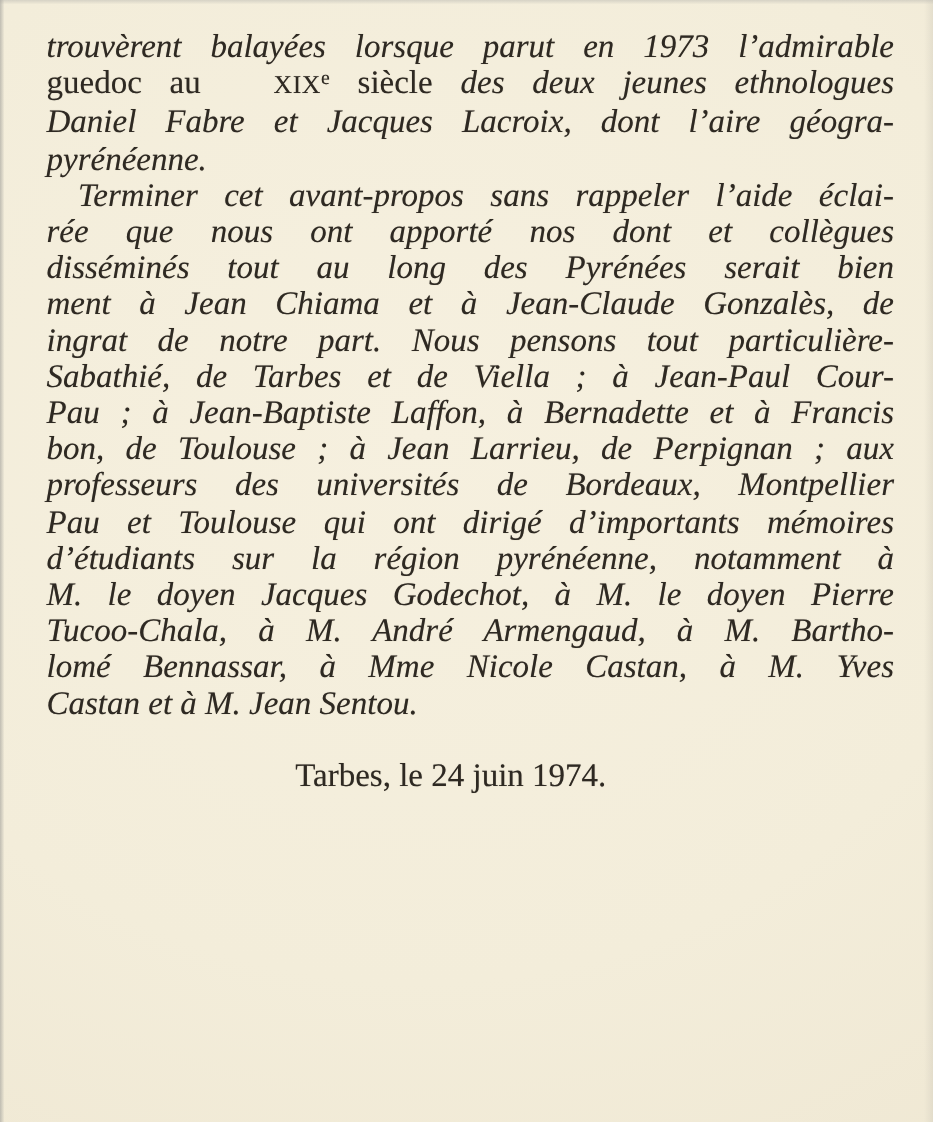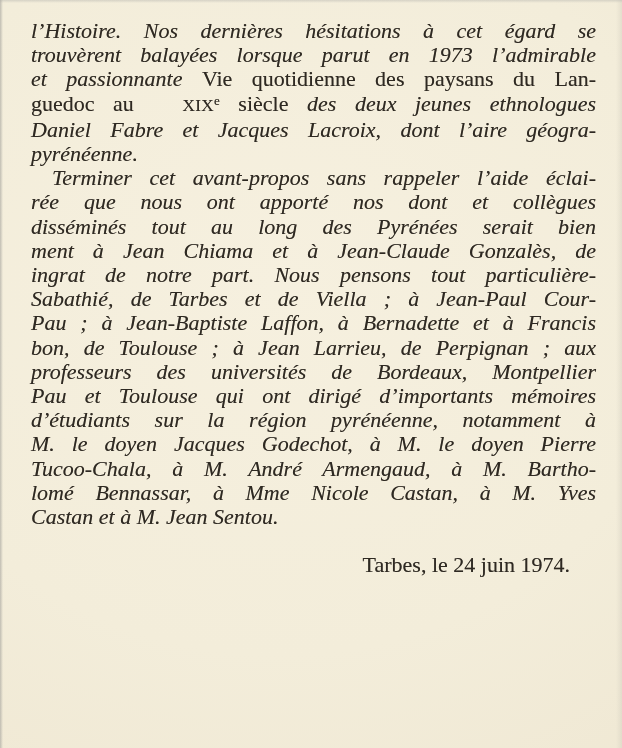--- a/index.html
+++ b/index.html
@@ -55,35 +55,33 @@
   sup.ord {
     font-style: normal;
     font-size: 0.6em;
     line-height: 0;
     vertical-align: baseline;
     position: relative;
     top: -0.45em;
   }
   .dateline {
     margin-top: 24px;
-    text-align: right;
+    text-align: center;
     padding-right: 26px;
     font-style: normal;
   }
 </style>
 </head>
 <body>
 
 <div class="page">
   <div class="textblock">
 
     <div class="para">
-      <div class="line just">l’Histoire. Nos dernières hésitations à cet égard se</div>
       <div class="line just">trouvèrent balayées lorsque parut en 1973 l’admirable</div>
-      <div class="line just"><span class="it">et passionnante</span> <span class="ro">Vie quotidienne des paysans du Lan-</span></div>
       <div class="line just"><span class="ro">guedoc au</span> <span class="sc">XIX</span><sup class="ord">e</sup> <span class="ro">siècle</span> <span class="it">des deux jeunes ethnologues</span></div>
       <div class="line just">Daniel Fabre et Jacques Lacroix, dont l’aire géogra-</div>
       <div class="line">pyrénéenne.</div>
     </div>
 
     <div class="para">
       <div class="line just indent">Terminer cet avant-propos sans rappeler l’aide éclai-</div>
       <div class="line just">rée que nous ont apporté nos dont et collègues</div>
       <div class="line just">disséminés tout au long des Pyrénées serait bien</div>
       <div class="line just">ment à Jean Chiama et à Jean-Claude Gonzalès, de</div>

